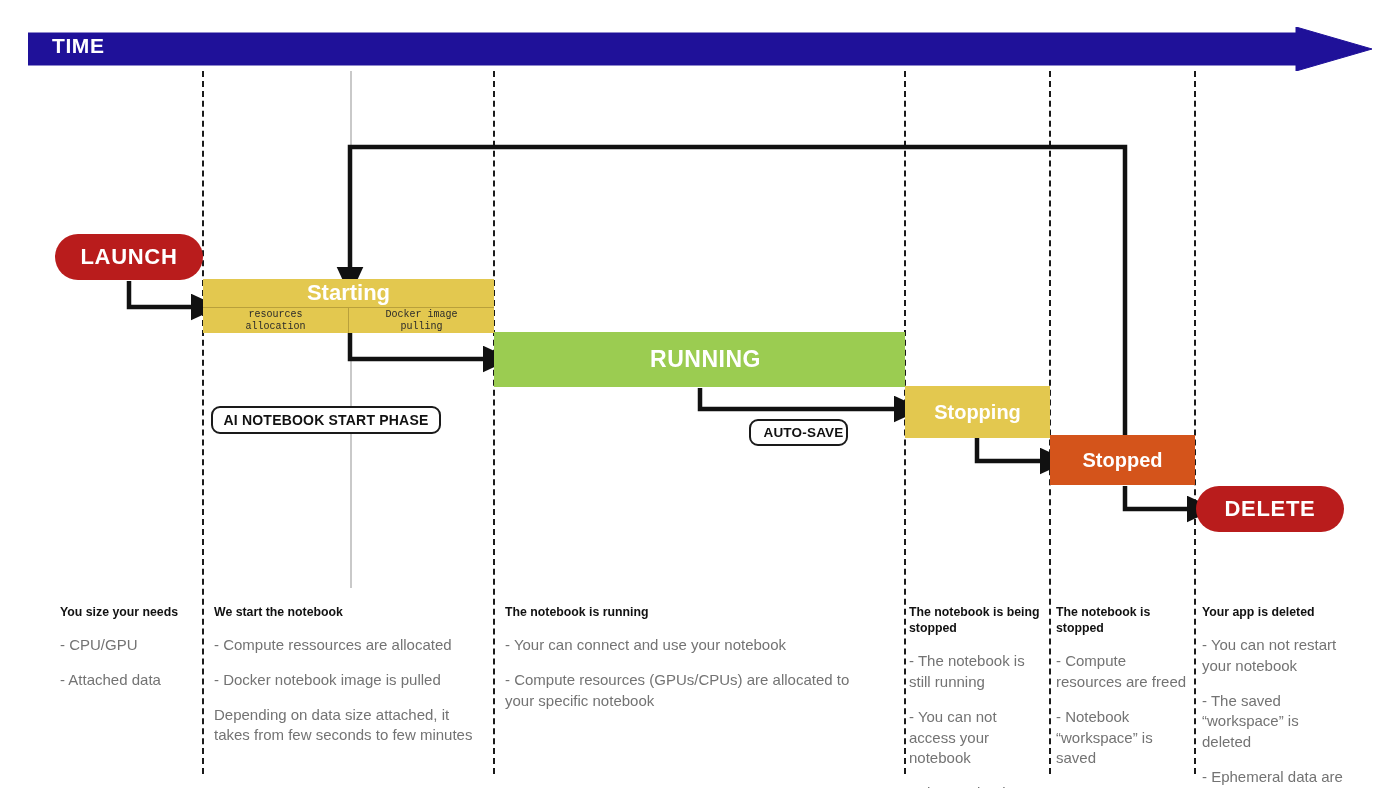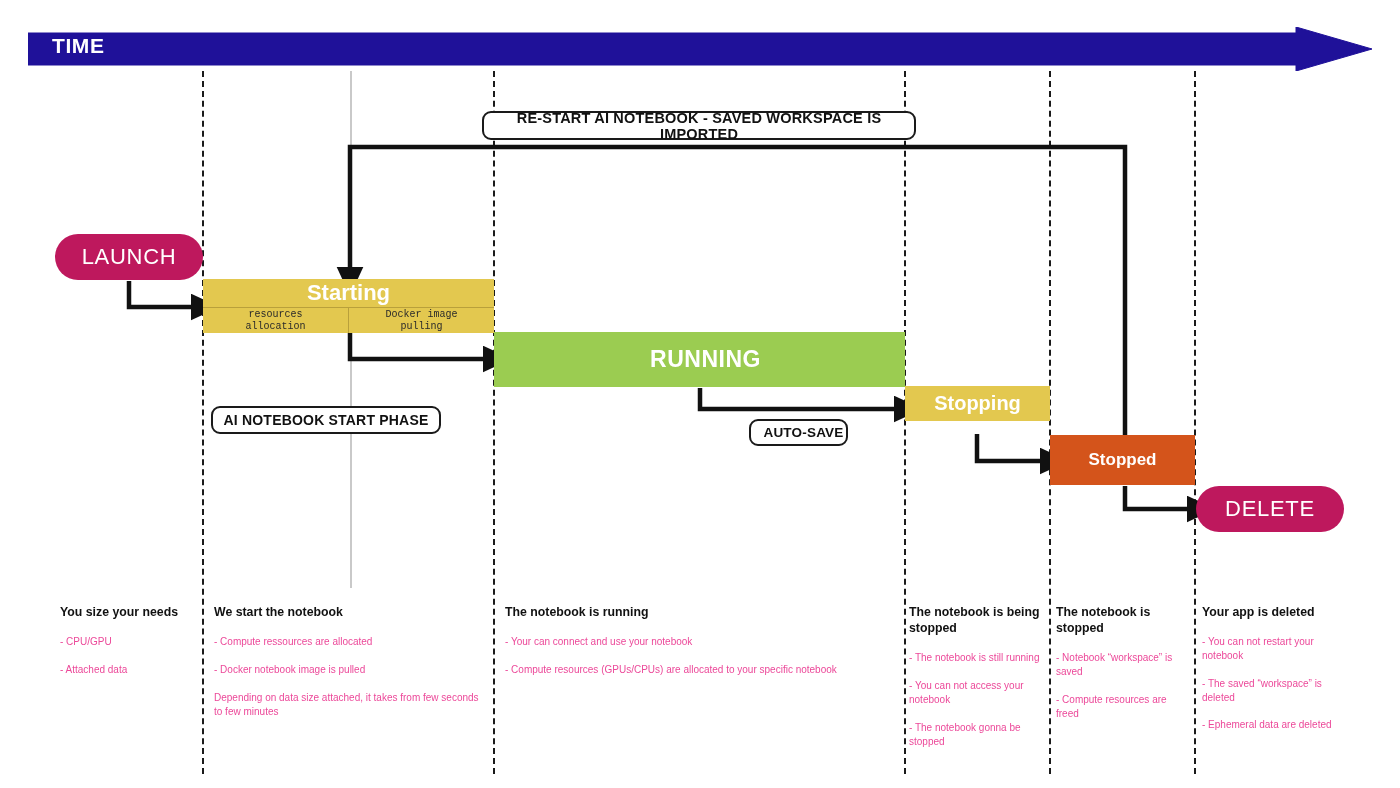--- a/index.html
+++ b/index.html
@@ -87,40 +87,40 @@
   #bar-running {
     left: 494px; top: 332px;
     width: 411px; height: 55px;
     background: #9bcc51;
     font-size: 23px;
     letter-spacing: 0.5px;
     padding-left: 12px;
   }
   #bar-stopping {
     left: 905px; top: 386px;
-    width: 145px; height: 35px;
+    width: 145px; height: 52px;
     background: #e3c84f;
     font-size: 20px;
   }
   #bar-stopped {
     left: 1050px; top: 435px;
     width: 145px; height: 50px;
     background: #d4541b;
-    font-size: 17px;
+    font-size: 20px;
   }
 
   
   .pill {
     position: absolute;
     display: flex;
     align-items: center;
     justify-content: center;
-    background: #be185d;
+    background: #b91c1c;
     color: #ffffff;
-    font-weight: normal;
+    font-weight: bold;
     font-size: 22px;
     letter-spacing: 0.7px;
     border-radius: 26px;
   }
   #pill-launch { left: 55px; top: 234px; width: 148px; height: 46px; }
   #pill-delete { left: 1196px; top: 486px; width: 148px; height: 46px; }
 
   
   .anno-box {
     position: absolute;
@@ -168,22 +168,22 @@
     top: 604px;
   }
   .col-title {
     font-size: 12.3px;
     font-weight: bold;
     color: #111111;
     line-height: 1.32;
     margin-bottom: 15px;
   }
   .col-item {
-    font-size: 10px;
-    color: #ec4899;
+    font-size: 15px;
+    color: #737373;
     line-height: 1.38;
     margin-bottom: 14px;
   }
 </style>
 </head>
 <body>
 
 <div id="canvas">
 
   <div id="time-banner">
@@ -227,21 +227,20 @@
   <div id="bar-starting-sub">
     <div class="sub-cell">resources
 allocation</div>
     <div class="sub-cell">Docker image
 pulling</div>
   </div>
   <div class="state-bar" id="bar-running">RUNNING</div>
   <div class="state-bar" id="bar-stopping">Stopping</div>
   <div class="state-bar" id="bar-stopped">Stopped</div>
 
-  <div class="anno-box" id="anno-restart">RE-START AI NOTEBOOK - SAVED WORKSPACE IS IMPORTED</div>
   <div class="anno-box" id="anno-startphase">AI NOTEBOOK START PHASE</div>
   <div class="anno-box" id="anno-autosave">AUTO-SAVE</div>
 
   <div class="col" style="left:60px; width:132px;">
     <div class="col-title">You size your needs</div>
     <div class="col-item">- CPU/GPU</div>
     <div class="col-item">- Attached data</div>
   </div>
 
   <div class="col" style="left:214px; width:268px;">
@@ -259,22 +258,22 @@
 
   <div class="col" style="left:909px; width:134px;">
     <div class="col-title">The notebook is being stopped</div>
     <div class="col-item">- The notebook is still running</div>
     <div class="col-item">- You can not access your notebook</div>
     <div class="col-item">- The notebook gonna be stopped</div>
   </div>
 
   <div class="col" style="left:1056px; width:134px;">
     <div class="col-title">The notebook is stopped</div>
+    <div class="col-item">- Compute resources are freed</div>
     <div class="col-item">- Notebook “workspace” is saved</div>
-    <div class="col-item">- Compute resources are freed</div>
   </div>
 
   <div class="col" style="left:1202px; width:145px;">
     <div class="col-title">Your app is deleted</div>
     <div class="col-item">- You can not restart your notebook</div>
     <div class="col-item">- The saved “workspace” is deleted</div>
     <div class="col-item">- Ephemeral data are deleted</div>
   </div>
 
 </div>

